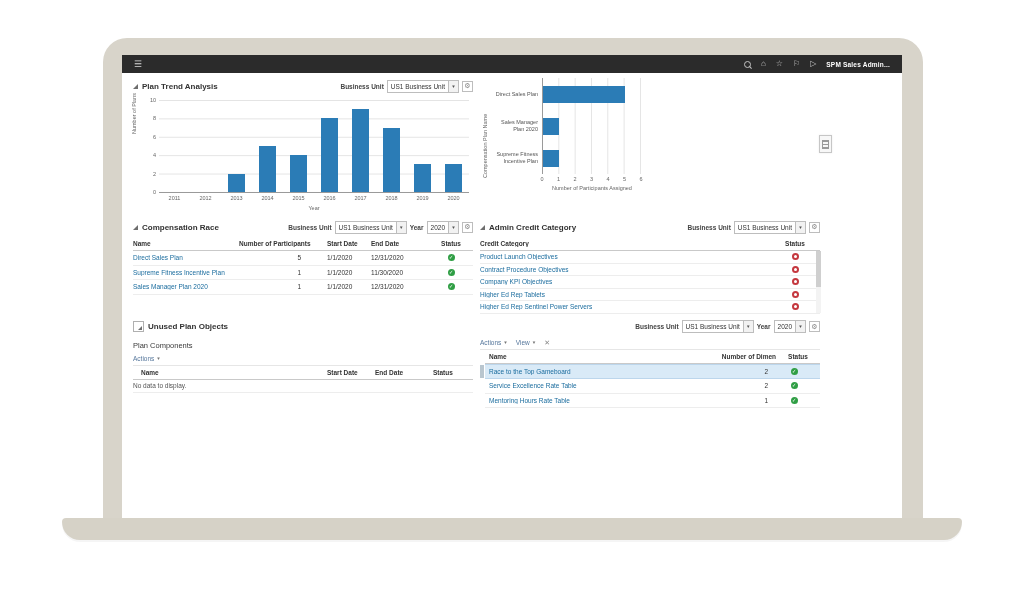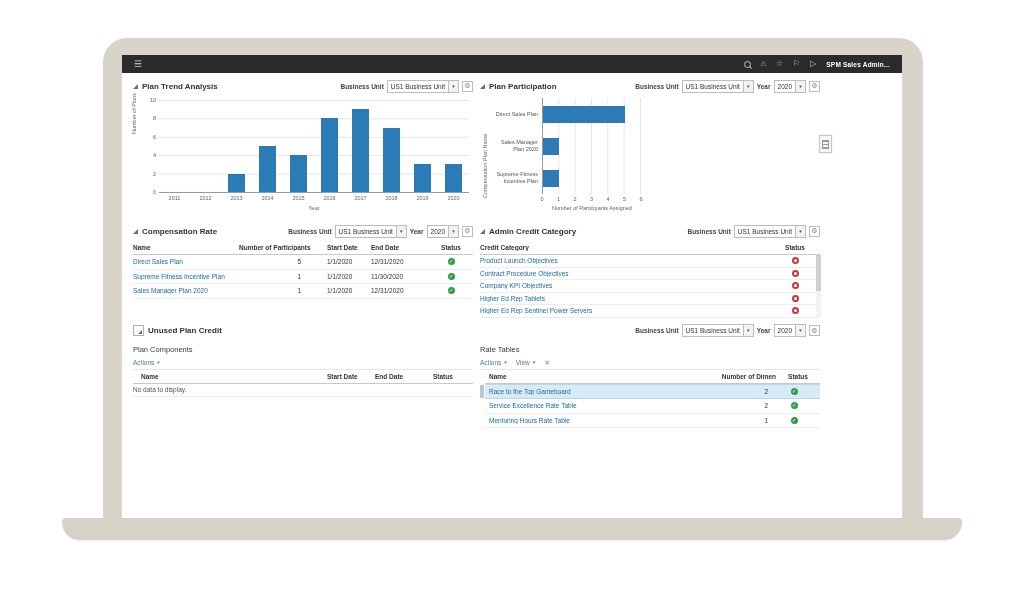--- a/index.html
+++ b/index.html
@@ -171,37 +171,20 @@
               <span>2017</span>
               <span>2018</span>
               <span>2019</span>
               <span>2020</span>
             </div>
           <div class="c1-xlab">Year</div>
         </div>
       </div>
 
       <div class="col">
-        <div class="shead">
-          <span class="disc"></span>
-          <span class="stitle">Plan Participation</span>
-          <div class="filters">
-            <span class="flab">Business Unit</span>
-            <div class="select">
-              <span class="selval">US1 Business Unit</span>
-              <span class="seldd">▼</span>
-            </div>
-            <span class="flab">Year</span>
-            <div class="select">
-              <span class="selval">2020</span>
-              <span class="seldd">▼</span>
-            </div>
-            <span class="gearbtn">⚙</span>
-          </div>
-        </div>
         <div class="chart2">
           <div class="c2-ylab">Compensation Plan Name</div>
           <div class="c2-rows" id="c2-rows">
               <div class="c2-row">
                 <div class="c2-cat">Direct Sales Plan</div>
                 <div class="c2-plot">
                   <div class="c2-bar" style="width: 83.3333%;"></div>
                 </div>
               </div>
               <div class="c2-row">
@@ -228,21 +211,21 @@
             </div>
           <div class="c2-xlab">Number of Participants Assigned</div>
         </div>
       </div>
     </div>
 
     <div class="cols">
       <div class="col">
         <div class="shead">
           <span class="disc"></span>
-          <span class="stitle">Compensation Rate</span>
+          <span class="stitle">Compensation Race</span>
           <div class="filters">
             <span class="flab">Business Unit</span>
             <div class="select">
               <span class="selval">US1 Business Unit</span>
               <span class="seldd">▼</span>
             </div>
             <span class="flab">Year</span>
             <div class="select">
               <span class="selval">2020</span>
               <span class="seldd">▼</span>
@@ -346,21 +329,21 @@
         </div>
       </div>
     </div>
 
     <div class="cols">
       <div class="col">
         <div class="shead">
           <span class="discbox">
               <span class="disc"></span>
             </span>
-          <span class="stitle">Unused Plan Credit</span>
+          <span class="stitle">Unused Plan Objects</span>
         </div>
         <div class="subtitle">Plan Components</div>
         <div class="minibar">
           <span class="menu">
               <span>Actions</span>
               <span class="car">▼</span>
             </span>
         </div>
         <div class="tbl" style="margin-top:0;">
           <div class="thead" style="padding-left:8px;">
@@ -382,21 +365,20 @@
               <span class="seldd">▼</span>
             </div>
             <span class="flab">Year</span>
             <div class="select">
               <span class="selval">2020</span>
               <span class="seldd">▼</span>
             </div>
             <span class="gearbtn">⚙</span>
           </div>
         </div>
-        <div class="subtitle">Rate Tables</div>
         <div class="minibar">
           <span class="menu">
               <span>Actions</span>
               <span class="car">▼</span>
             </span>
           <span class="menu">
               <span>View</span>
               <span class="car">▼</span>
             </span>
           <span class="detach">✕</span>

